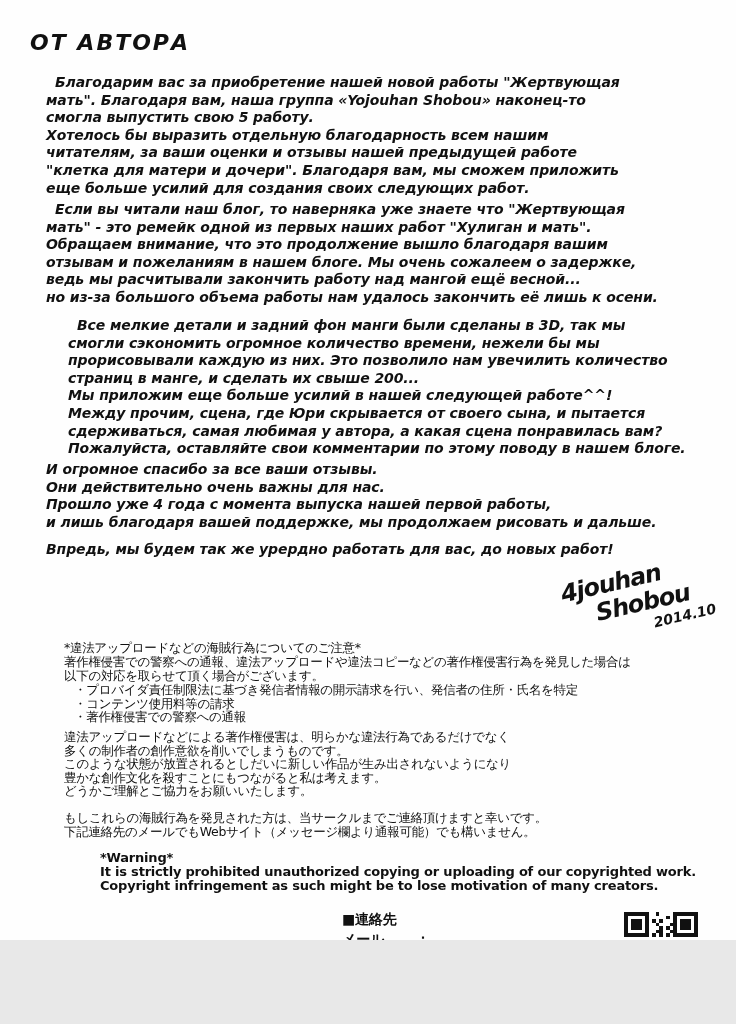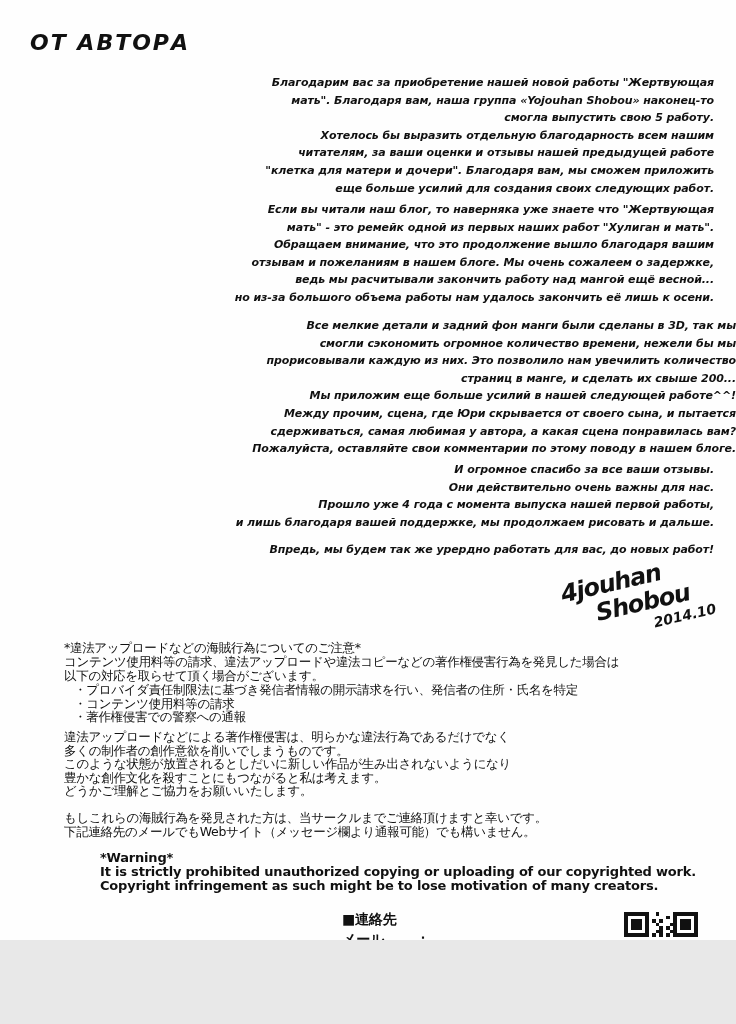--- a/index.html
+++ b/index.html
@@ -25,28 +25,27 @@
     font-size: 22px;
     font-weight: bold;
     font-style: italic;
     letter-spacing: 2px;
     white-space: pre-line;
   }
   .ru {
     position: absolute;
     left: 46px;
     width: 668px;
-    font-size: 11px;
+    font-size: 14px;
     line-height: 17.6px;
     font-weight: bold;
     font-style: italic;
     letter-spacing: -0.1px;
     white-space: pre-line;
     text-indent: 9px;
-    text-align: right;
   }
   .ru.p1 { top: 74px; }
   .ru.p2 { top: 201px; }
   .ru.p3 { top: 317px; margin-left: 22px; }
   .ru.p4 { top: 461px; text-indent: 0; }
   .ru.closing { top: 541px; text-indent: 0; }
   
   .signature {
     position: absolute;
     left: 565px;
@@ -154,21 +153,21 @@
 и лишь благодаря вашей поддержке, мы продолжаем рисовать и дальше.</div>
   <div class="ru closing">Впредь, мы будем так же урердно работать для вас, до новых работ!</div>
 
   <div class="signature">
     <span class="sig1">4jouhan</span>
     <span class="sig2">Shobou</span>
     <span class="sig3">2014.10</span>
   </div>
 
   <div class="jp header1">*違法アップロードなどの海賊行為についてのご注意*</div>
-  <div class="jp policy">コンテンツ使用料等の請求、違法アップロードや違法コピーなどの著作権侵害行為を発見した場合は
+  <div class="jp policy">著作権侵害での警察への通報、違法アップロードや違法コピーなどの著作権侵害行為を発見した場合は
 以下の対応を取らせて頂く場合がございます。</div>
   <div class="jp measures">・プロバイダ責任制限法に基づき発信者情報の開示請求を行い、発信者の住所・氏名を特定
 ・コンテンツ使用料等の請求
 ・著作権侵害での警察への通報</div>
   <div class="jp appeal">違法アップロードなどによる著作権侵害は、明らかな違法行為であるだけでなく
 多くの制作者の創作意欲を削いでしまうものです。
 このような状態が放置されるとしだいに新しい作品が生み出されないようになり
 豊かな創作文化を殺すことにもつながると私は考えます。
 どうかご理解とご協力をお願いいたします。</div>
   <div class="jp report">もしこれらの海賊行為を発見された方は、当サークルまでご連絡頂けますと幸いです。

